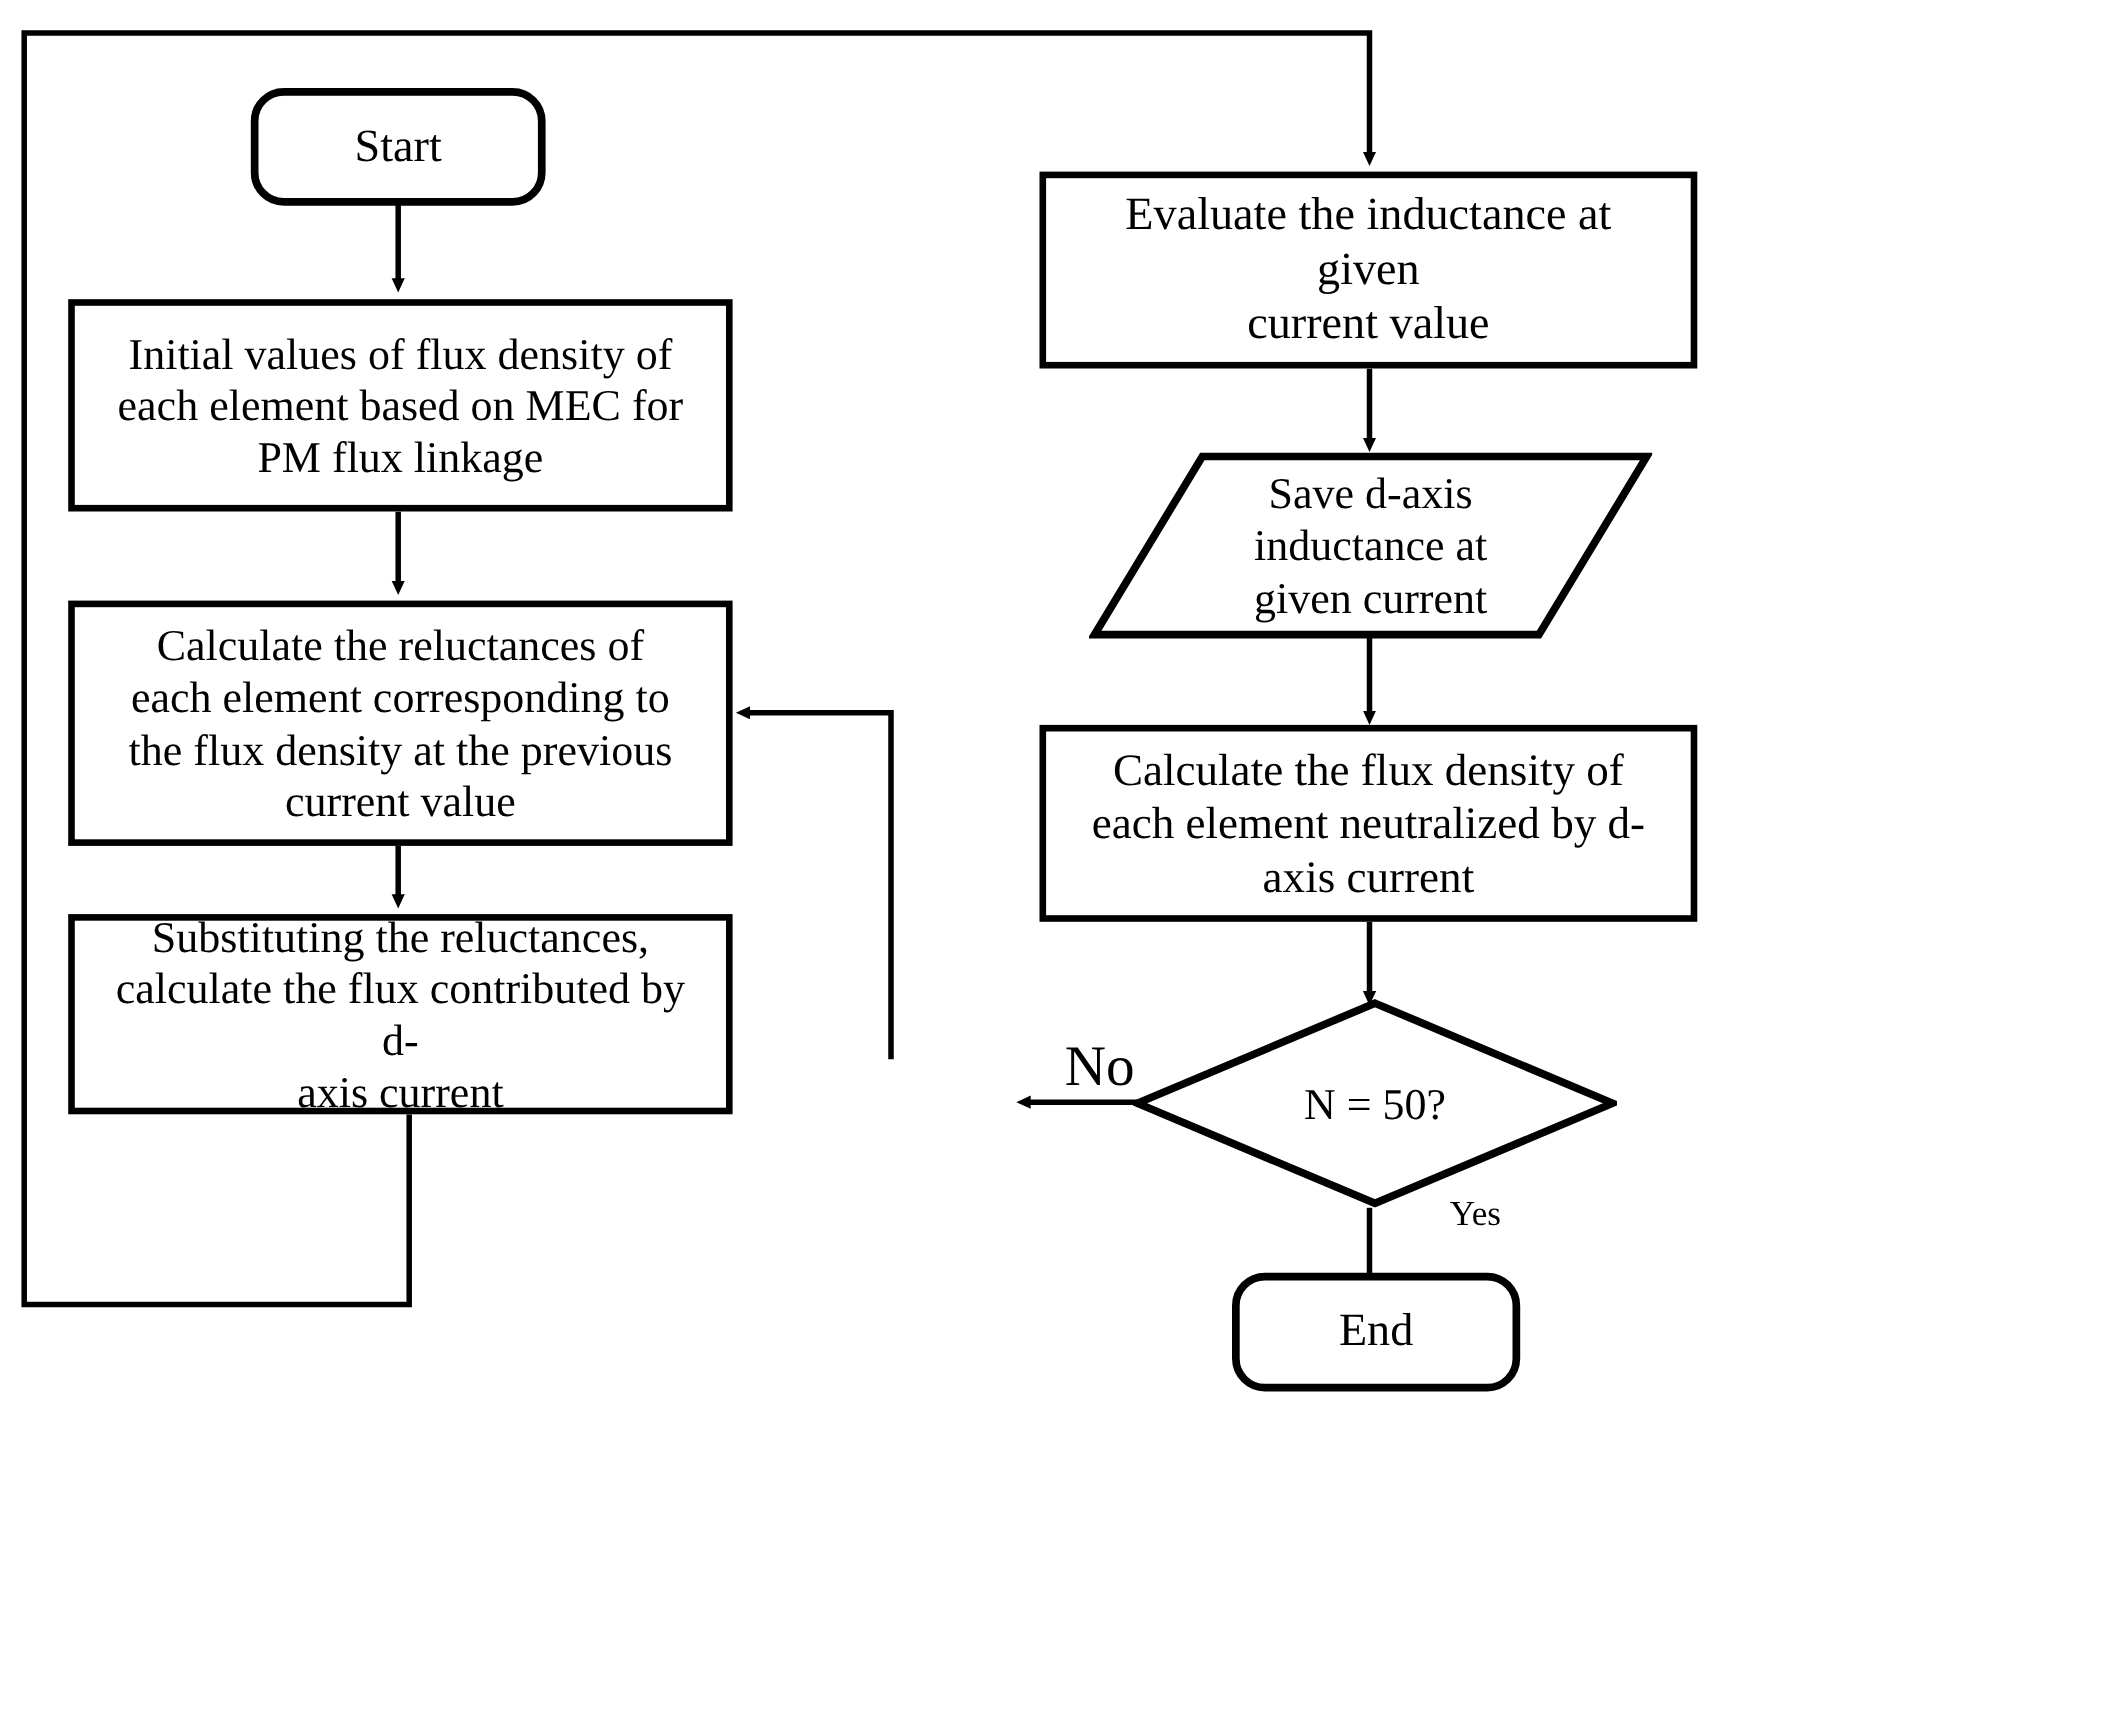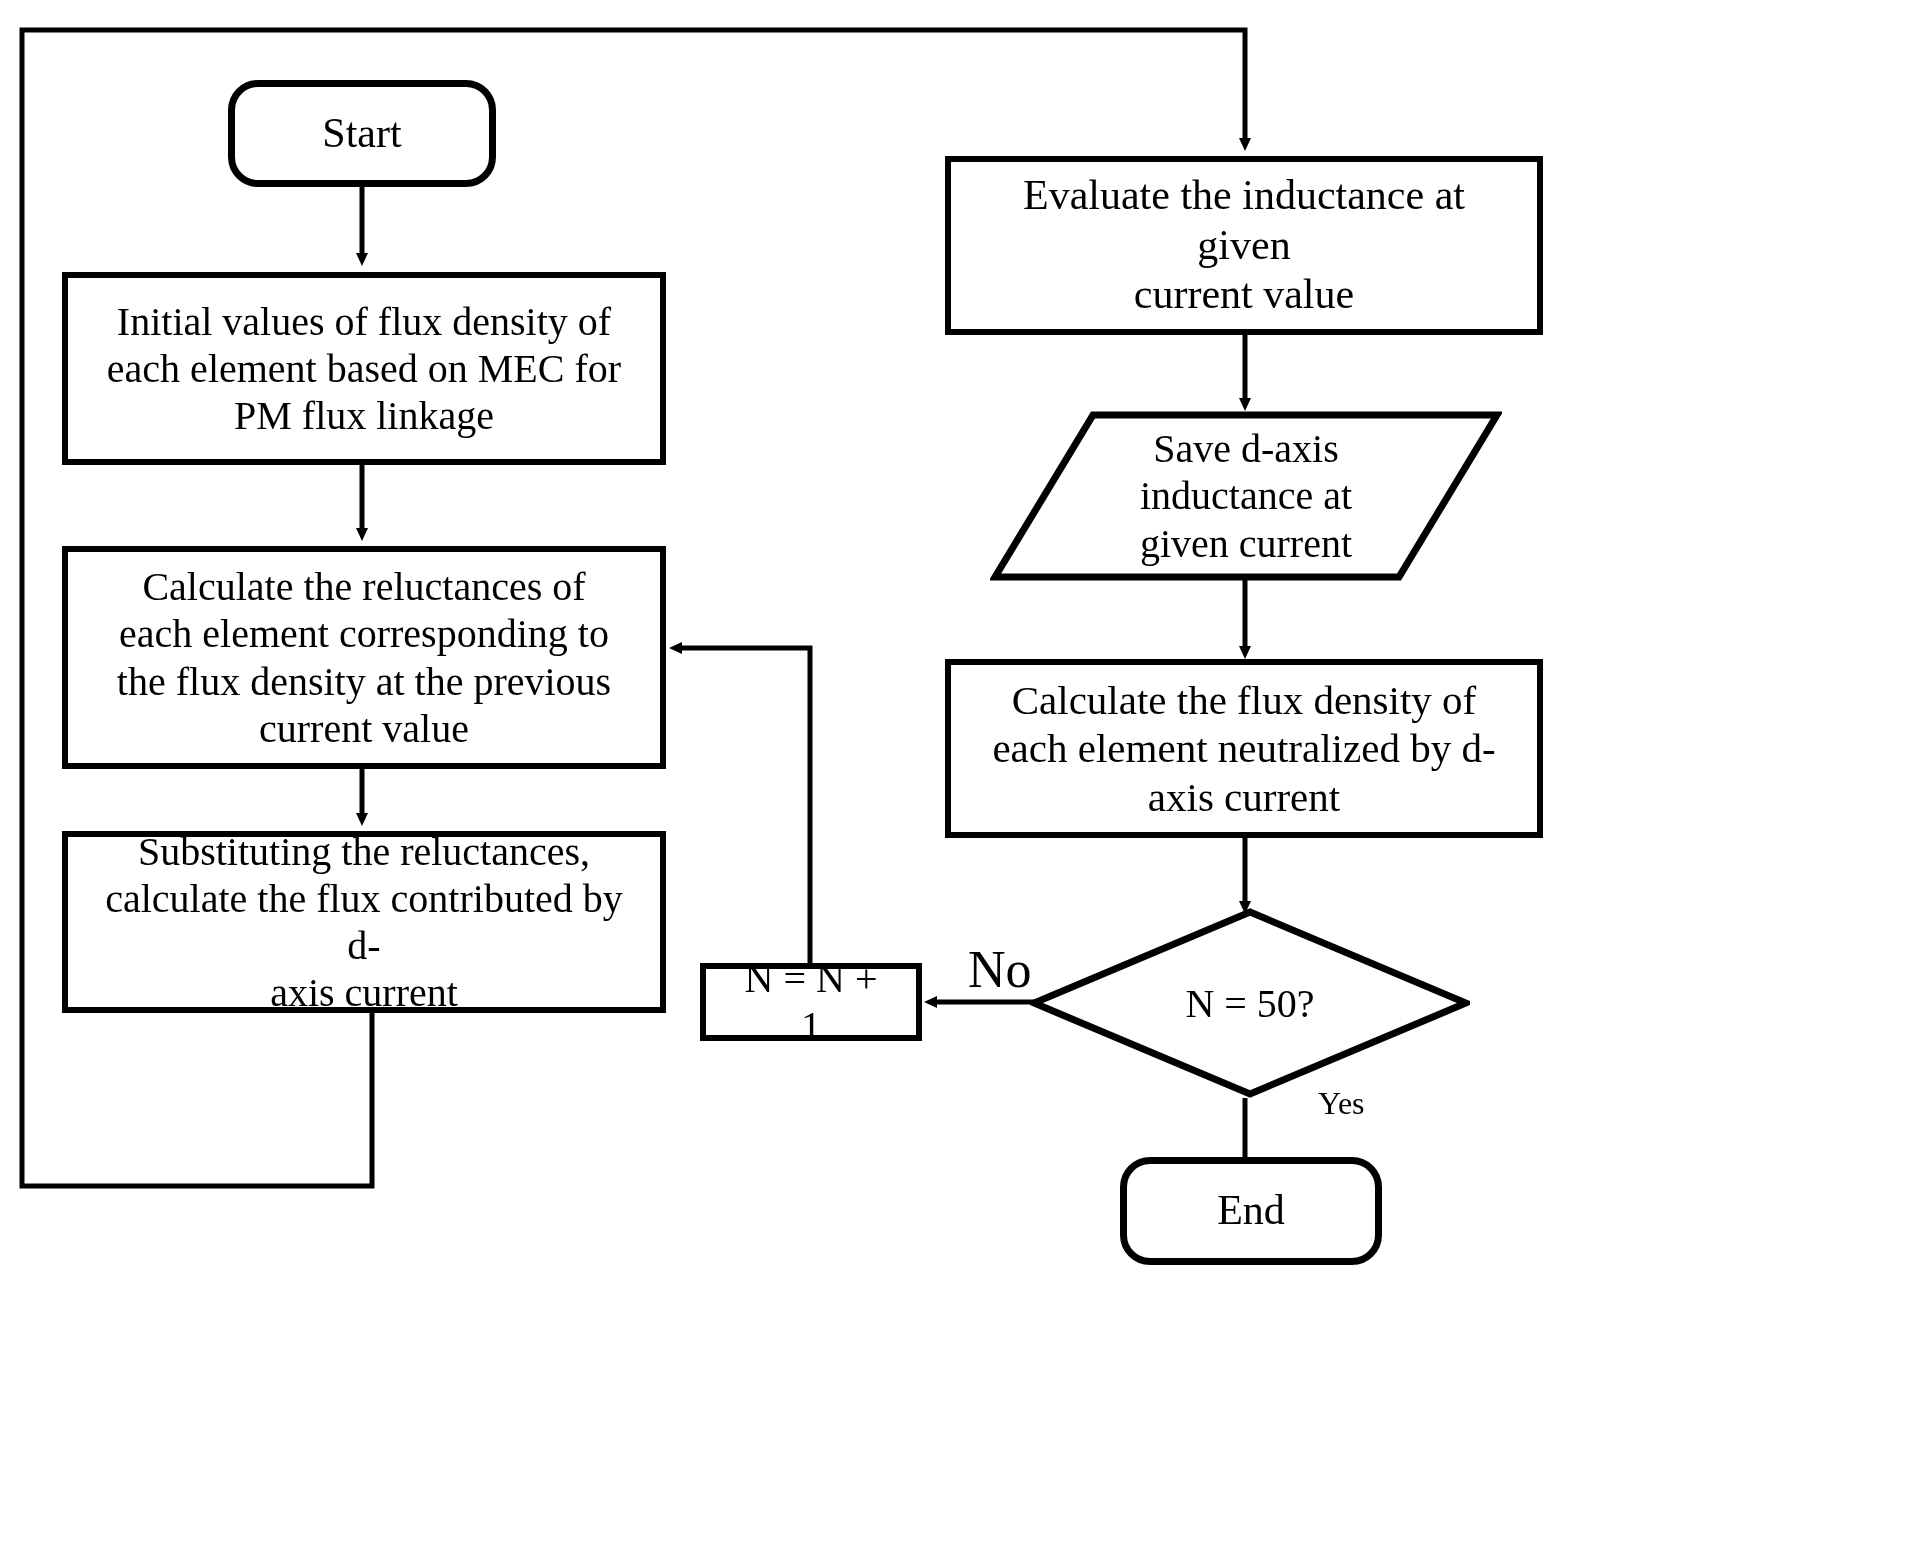--- a/index.html
+++ b/index.html
@@ -171,23 +171,20 @@
 axis current</span>
   </div>
 
   <div class="diamond" style="left:1030px; top:908px; width:440px; height:190px;">
     <svg viewBox="0 0 440 190" preserveAspectRatio="none">
       <polygon points="220,4 436,95 220,186 4,95" fill="#ffffff" stroke="#000000" stroke-width="7" vector-effect="non-scaling-stroke"></polygon>
     </svg>
     <span class="txt" style="font-size:40px;">N = 50?</span>
   </div>
 
-  <div class="node rect" style="left:700px; top:963px; width:222px; height:78px; font-size:40px;">
-    <span class="txt">N = N + 1</span>
-  </div>
 
   <div class="node rounded" style="left:1120px; top:1157px; width:262px; height:108px; font-size:42px;">
     <span class="txt">End</span>
   </div>
 
   <div class="edge-label" style="left:968px; top:940px; font-size:52px;">No</div>
 
   <div class="edge-label" style="left:1290px; top:1085px; font-size:32px;margin-left:28px;">Yes</div>
 
 </div>

